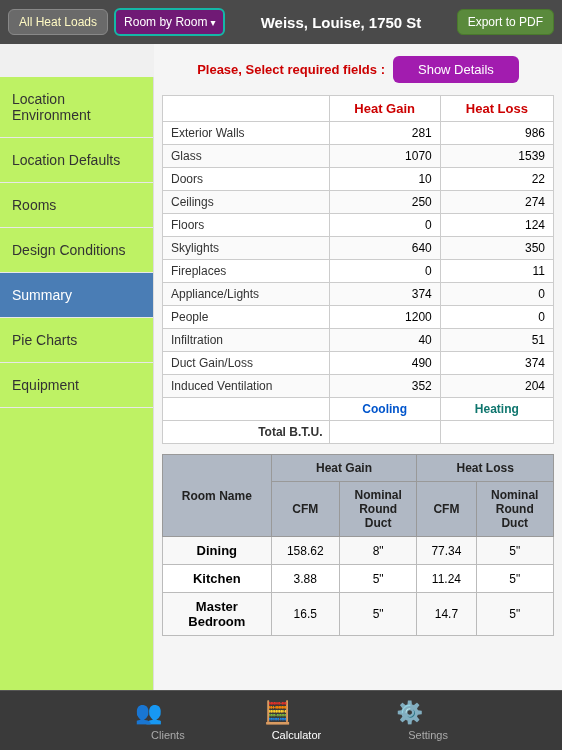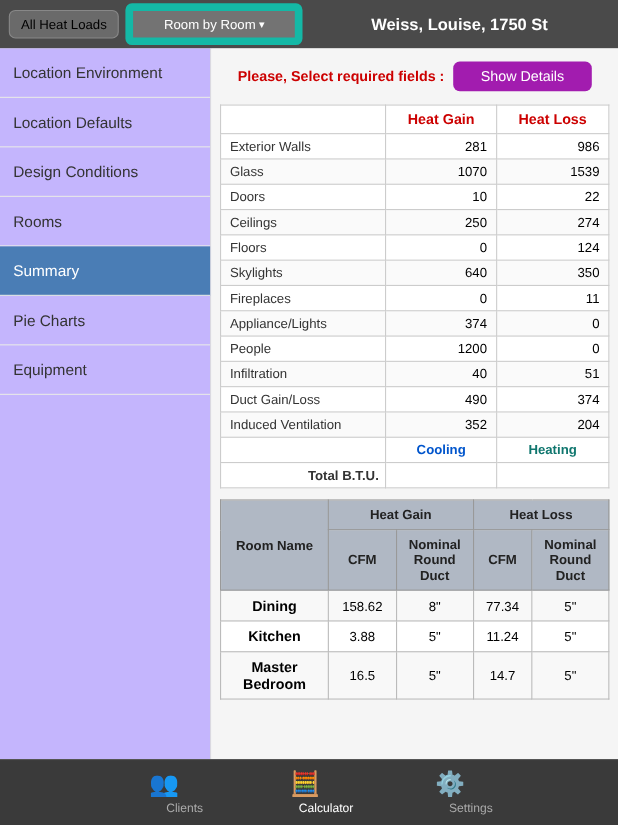--- a/index.html
+++ b/index.html
@@ -16,21 +16,21 @@
     .top-bar {
       display: flex;
       align-items: center;
       background: #4a4a4a;
       height: 44px;
       padding: 0 8px;
       gap: 6px;
     }
     .top-bar-btn {
       background: #6a6a6a;
-      color: #000000;
+      color: #fef9c3;
       border: 1px solid #888;
       border-radius: 6px;
       padding: 5px 10px;
       font-size: 12px;
       cursor: pointer;
       white-space: nowrap;
     }
     .top-bar-title {
       flex: 1;
       text-align: center;
@@ -42,44 +42,45 @@
       background: #5a8a3c;
       color: #fff;
       border: 1px solid #4a7a2c;
       border-radius: 6px;
       padding: 5px 10px;
       font-size: 12px;
       cursor: pointer;
       white-space: nowrap;
     }
     .room-btn {
-      background: #737373;
-      color: #fff;
-      border: 7px solid #14b8a6;
+      background: #701a75;
+      color: #fff;
+      border: 2px solid #14b8a6;
       border-radius: 6px;
-      padding: 5px 28px;
+      padding: 5px 8px;
       font-size: 12px;
       cursor: pointer;
       display: flex;
       align-items: center;
       gap: 3px;
     }
 
     
     .main-layout {
       display: flex;
       height: calc(750px - 44px - 60px);
     }
 
     
     .sidebar {
-      width: 192px;
-      background: #c4b5fd;
+      width: 154px;
+      background: #bef264;
       border-right: 1px solid #ddd;
       flex-shrink: 0;
+      margin-top: 33px;
     }
     .sidebar-item {
       padding: 14px 12px;
       border-bottom: 1px solid #e8e8e8;
       color: #333;
       font-size: 14px;
       cursor: pointer;
     }
     .sidebar-item.active {
       background: #4a7db5;
@@ -256,29 +257,30 @@
       font-size: 10px;
     }
   </style>
 </head>
 <body>
 
 <div class="top-bar">
   <button class="top-bar-btn">All Heat Loads</button>
   <button class="room-btn chevron">Room by Room</button>
   <div class="top-bar-title">Weiss, Louise, 1750 St</div>
+  <button class="export-btn">Export to PDF</button>
 </div>
 
 <div class="main-layout">
 
   <div class="sidebar">
     <div class="sidebar-item">Location Environment</div>
     <div class="sidebar-item">Location Defaults</div>
+    <div class="sidebar-item">Rooms</div>
     <div class="sidebar-item">Design Conditions</div>
-    <div class="sidebar-item">Rooms</div>
     <div class="sidebar-item active">Summary</div>
     <div class="sidebar-item">Pie Charts</div>
     <div class="sidebar-item">Equipment</div>
   </div>
 
   <div class="content">
 
     <div class="notice-bar">
       <span class="notice-text">Please, Select required fields :</span>
       <button class="show-details-btn">Show Details</button>

